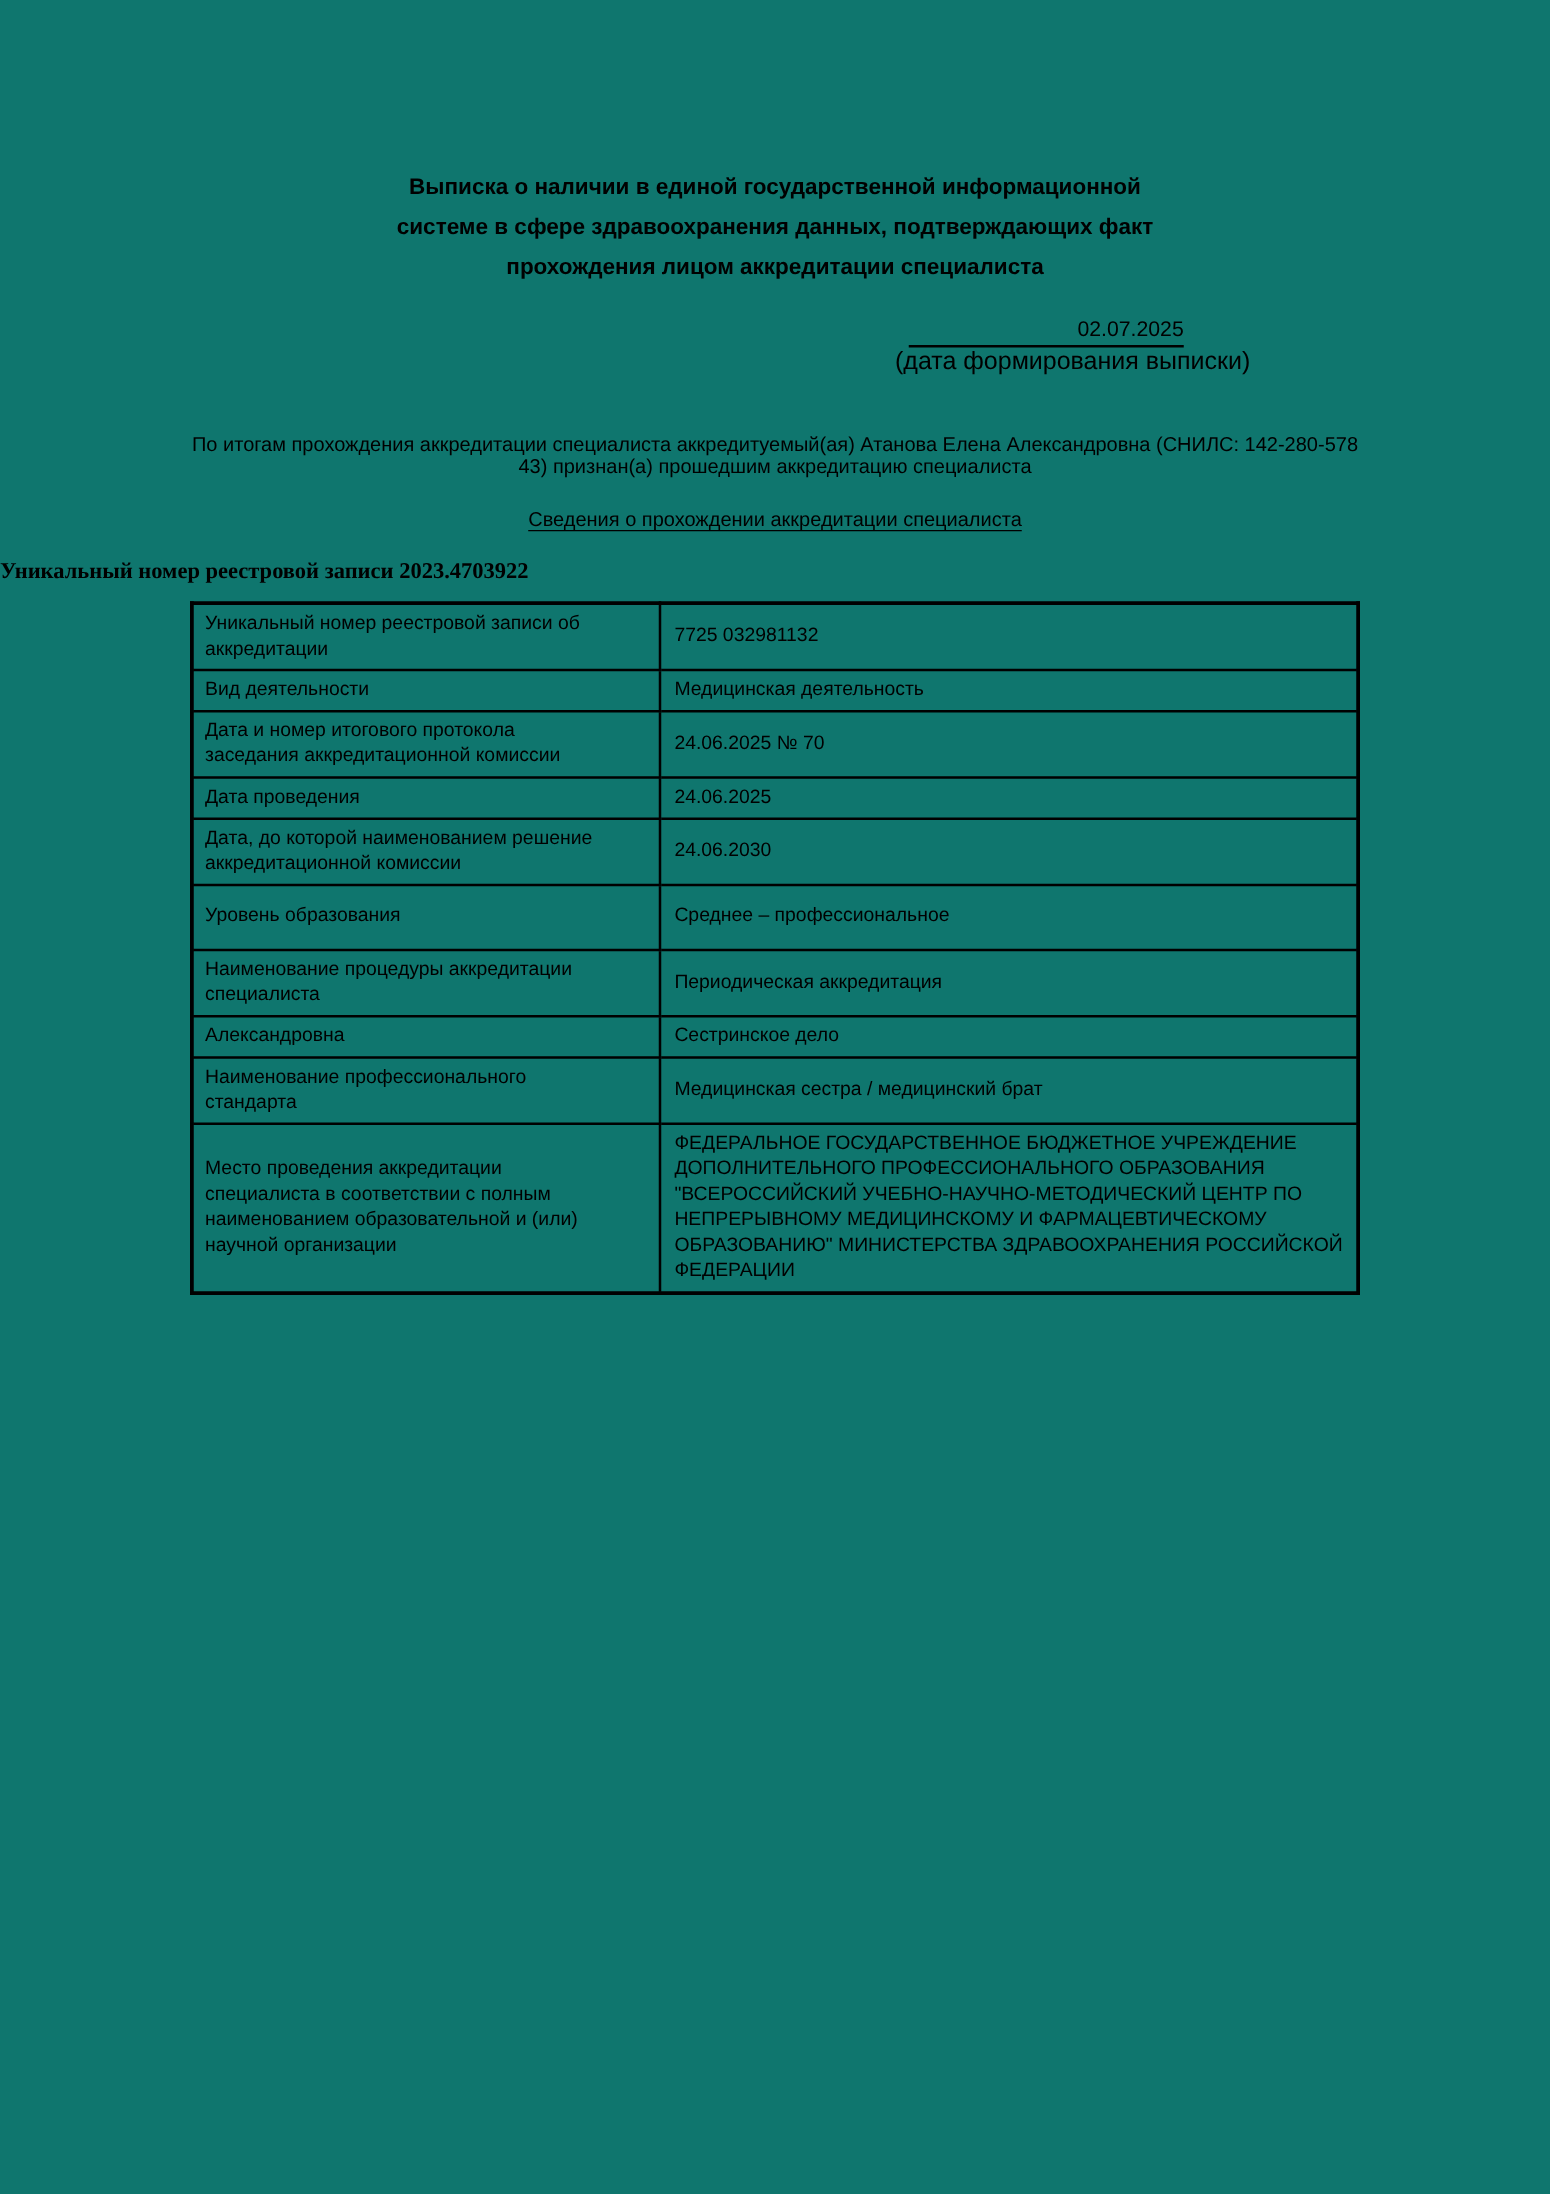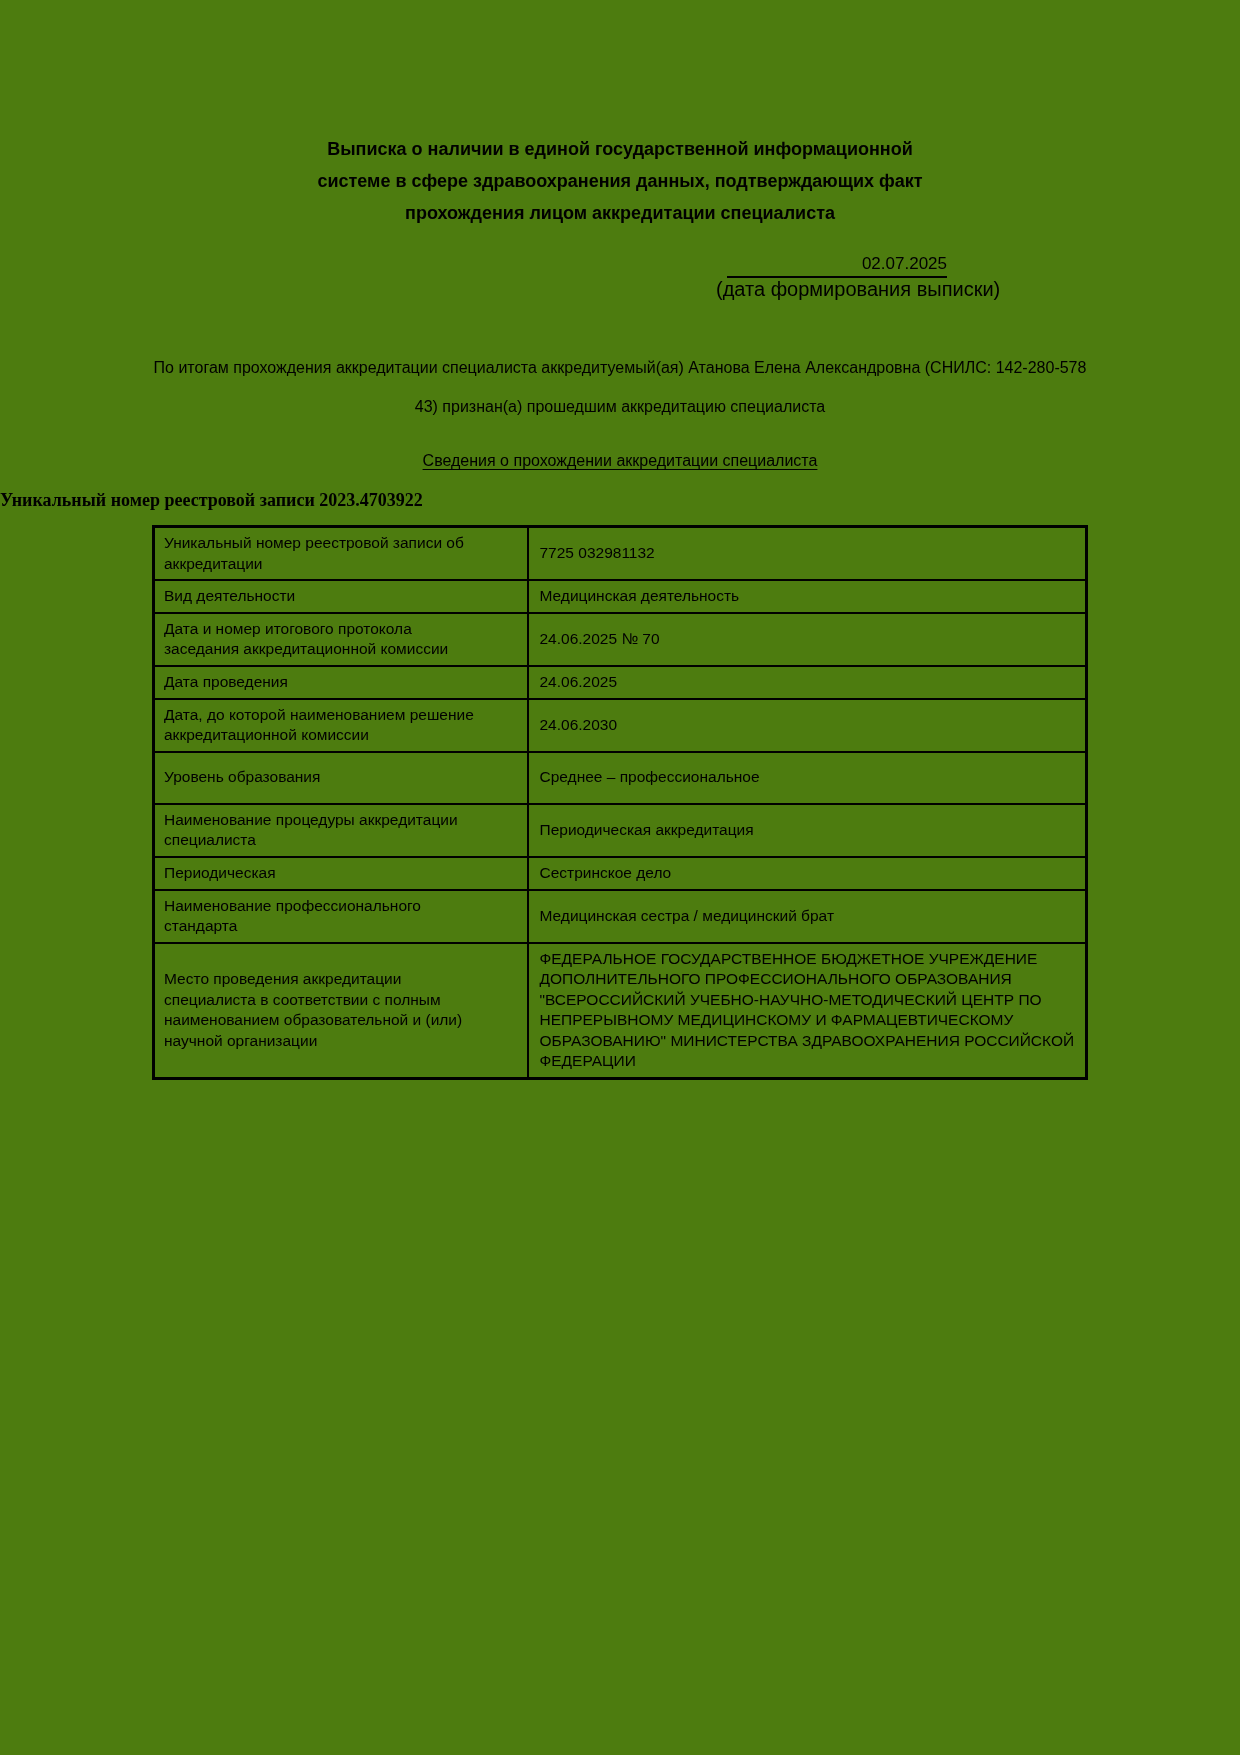--- a/index.html
+++ b/index.html
@@ -4,21 +4,21 @@
 <style>
   html, body { margin: 0; padding: 0; background: #ffffff; }
   body {
     width: 1240px; height: 1755px;
     font-family: "Liberation Sans", "DejaVu Sans", sans-serif;
     color: #000000;
   }
   .page {
     position: relative;
     width: 1240px; height: 1755px;
-    background: #4d7c0f;
+    background: #0f766e;
     overflow: hidden;
   }
   .doc-title {
     margin: 133px auto 0 auto;
     width: 648px;
     text-align: center;
     font-weight: bold;
     font-size: 18px;
     line-height: 32px;
   }
@@ -40,21 +40,21 @@
     font-size: 20px;
     line-height: 21px;
     margin-top: 1px;
     white-space: nowrap;
   }
   .intro-paragraph {
     margin: 48px auto 0 auto;
     width: 945px;
     text-align: center;
     font-size: 16px;
-    line-height: 39px;
+    line-height: 17px;
   }
   .section-heading {
     margin-top: 24px;
     text-align: center;
     font-size: 16px;
     line-height: 22px;
     text-decoration: underline;
     text-underline-offset: 3px;
   }
   .record-heading {
@@ -138,21 +138,21 @@
         </tr>
         <tr>
           <td class="label">Уровень образования</td>
           <td class="value">Среднее – профессиональное</td>
         </tr>
         <tr>
           <td class="label">Наименование процедуры аккредитации специалиста</td>
           <td class="value">Периодическая аккредитация</td>
         </tr>
         <tr>
-          <td class="label">Периодическая</td>
+          <td class="label">Александровна</td>
           <td class="value">Сестринское дело</td>
         </tr>
         <tr>
           <td class="label">Наименование профессионального стандарта</td>
           <td class="value">Медицинская сестра / медицинский брат</td>
         </tr>
         <tr>
           <td class="label">Место проведения аккредитации специалиста в соответствии с полным наименованием образовательной и (или) научной организации</td>
           <td class="value">ФЕДЕРАЛЬНОЕ ГОСУДАРСТВЕННОЕ БЮДЖЕТНОЕ УЧРЕЖДЕНИЕ ДОПОЛНИТЕЛЬНОГО ПРОФЕССИОНАЛЬНОГО ОБРАЗОВАНИЯ "ВСЕРОССИЙСКИЙ УЧЕБНО-НАУЧНО-МЕТОДИЧЕСКИЙ ЦЕНТР ПО НЕПРЕРЫВНОМУ МЕДИЦИНСКОМУ И ФАРМАЦЕВТИЧЕСКОМУ ОБРАЗОВАНИЮ" МИНИСТЕРСТВА ЗДРАВООХРАНЕНИЯ РОССИЙСКОЙ ФЕДЕРАЦИИ</td>
         </tr>

